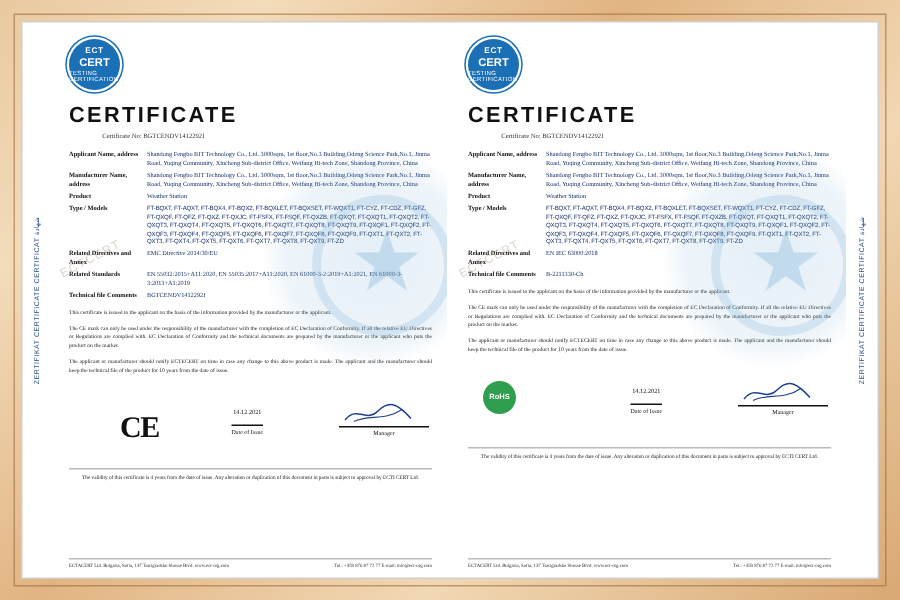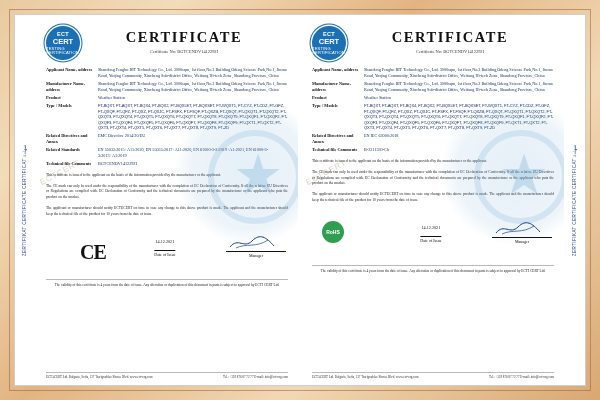--- a/index.html
+++ b/index.html
@@ -62,35 +62,35 @@
     position:absolute;right:12px;top:132px;width:56px;height:56px;
     color:rgba(110,170,212,.30);font-size:56px;line-height:50px;text-align:center;
     pointer-events:none;
   }
   .wm-text{
     position:absolute;left:2px;top:150px;font-size:8px;color:rgba(150,130,90,.35);
     transform:rotate(-28deg);font-family:"Liberation Sans", sans-serif;letter-spacing:1px;
     pointer-events:none;
   }
   
-  .hdr{display:flex;align-items:flex-start;}
+  .hdr{display:flex;align-items:flex-start;gap:6px;flex-direction:column;}
   .logo{
     width:34px;height:34px;border-radius:50%;
     background:#1a6fb5;color:#fff;flex:0 0 auto;
     display:flex;flex-direction:column;align-items:center;justify-content:center;
     font-family:"Liberation Sans", sans-serif;line-height:1;
     box-shadow:0 0 0 1.5px #fff,0 0 0 2.5px #1a6fb5;
   }
   .logo .l1{font-size:5.5px;font-weight:bold;letter-spacing:.4px;}
   .logo .l2{font-size:7.5px;font-weight:bold;margin-top:1px;}
   .logo .l3{font-size:4px;margin-top:1px;letter-spacing:.2px;}
   .hdr-txt{flex:1;text-align:center;padding-top:3px;}
   .cert-title{
     font-size:14.5px;font-weight:bold;letter-spacing:1.6px;color:#111;
-    font-family:Liberation Serif, serif;
+    font-family:Liberation Sans, sans-serif;
   }
   .cert-no{font-size:4.4px;color:#333;margin-top:3px;}
   
   .rows{margin-top:7px;}
   .row{display:flex;margin-bottom:2.5px;}
   .lbl{
     width:52px;flex:0 0 52px;font-size:4.3px;font-weight:bold;color:#111;
     line-height:1.35;
   }
   .val{

